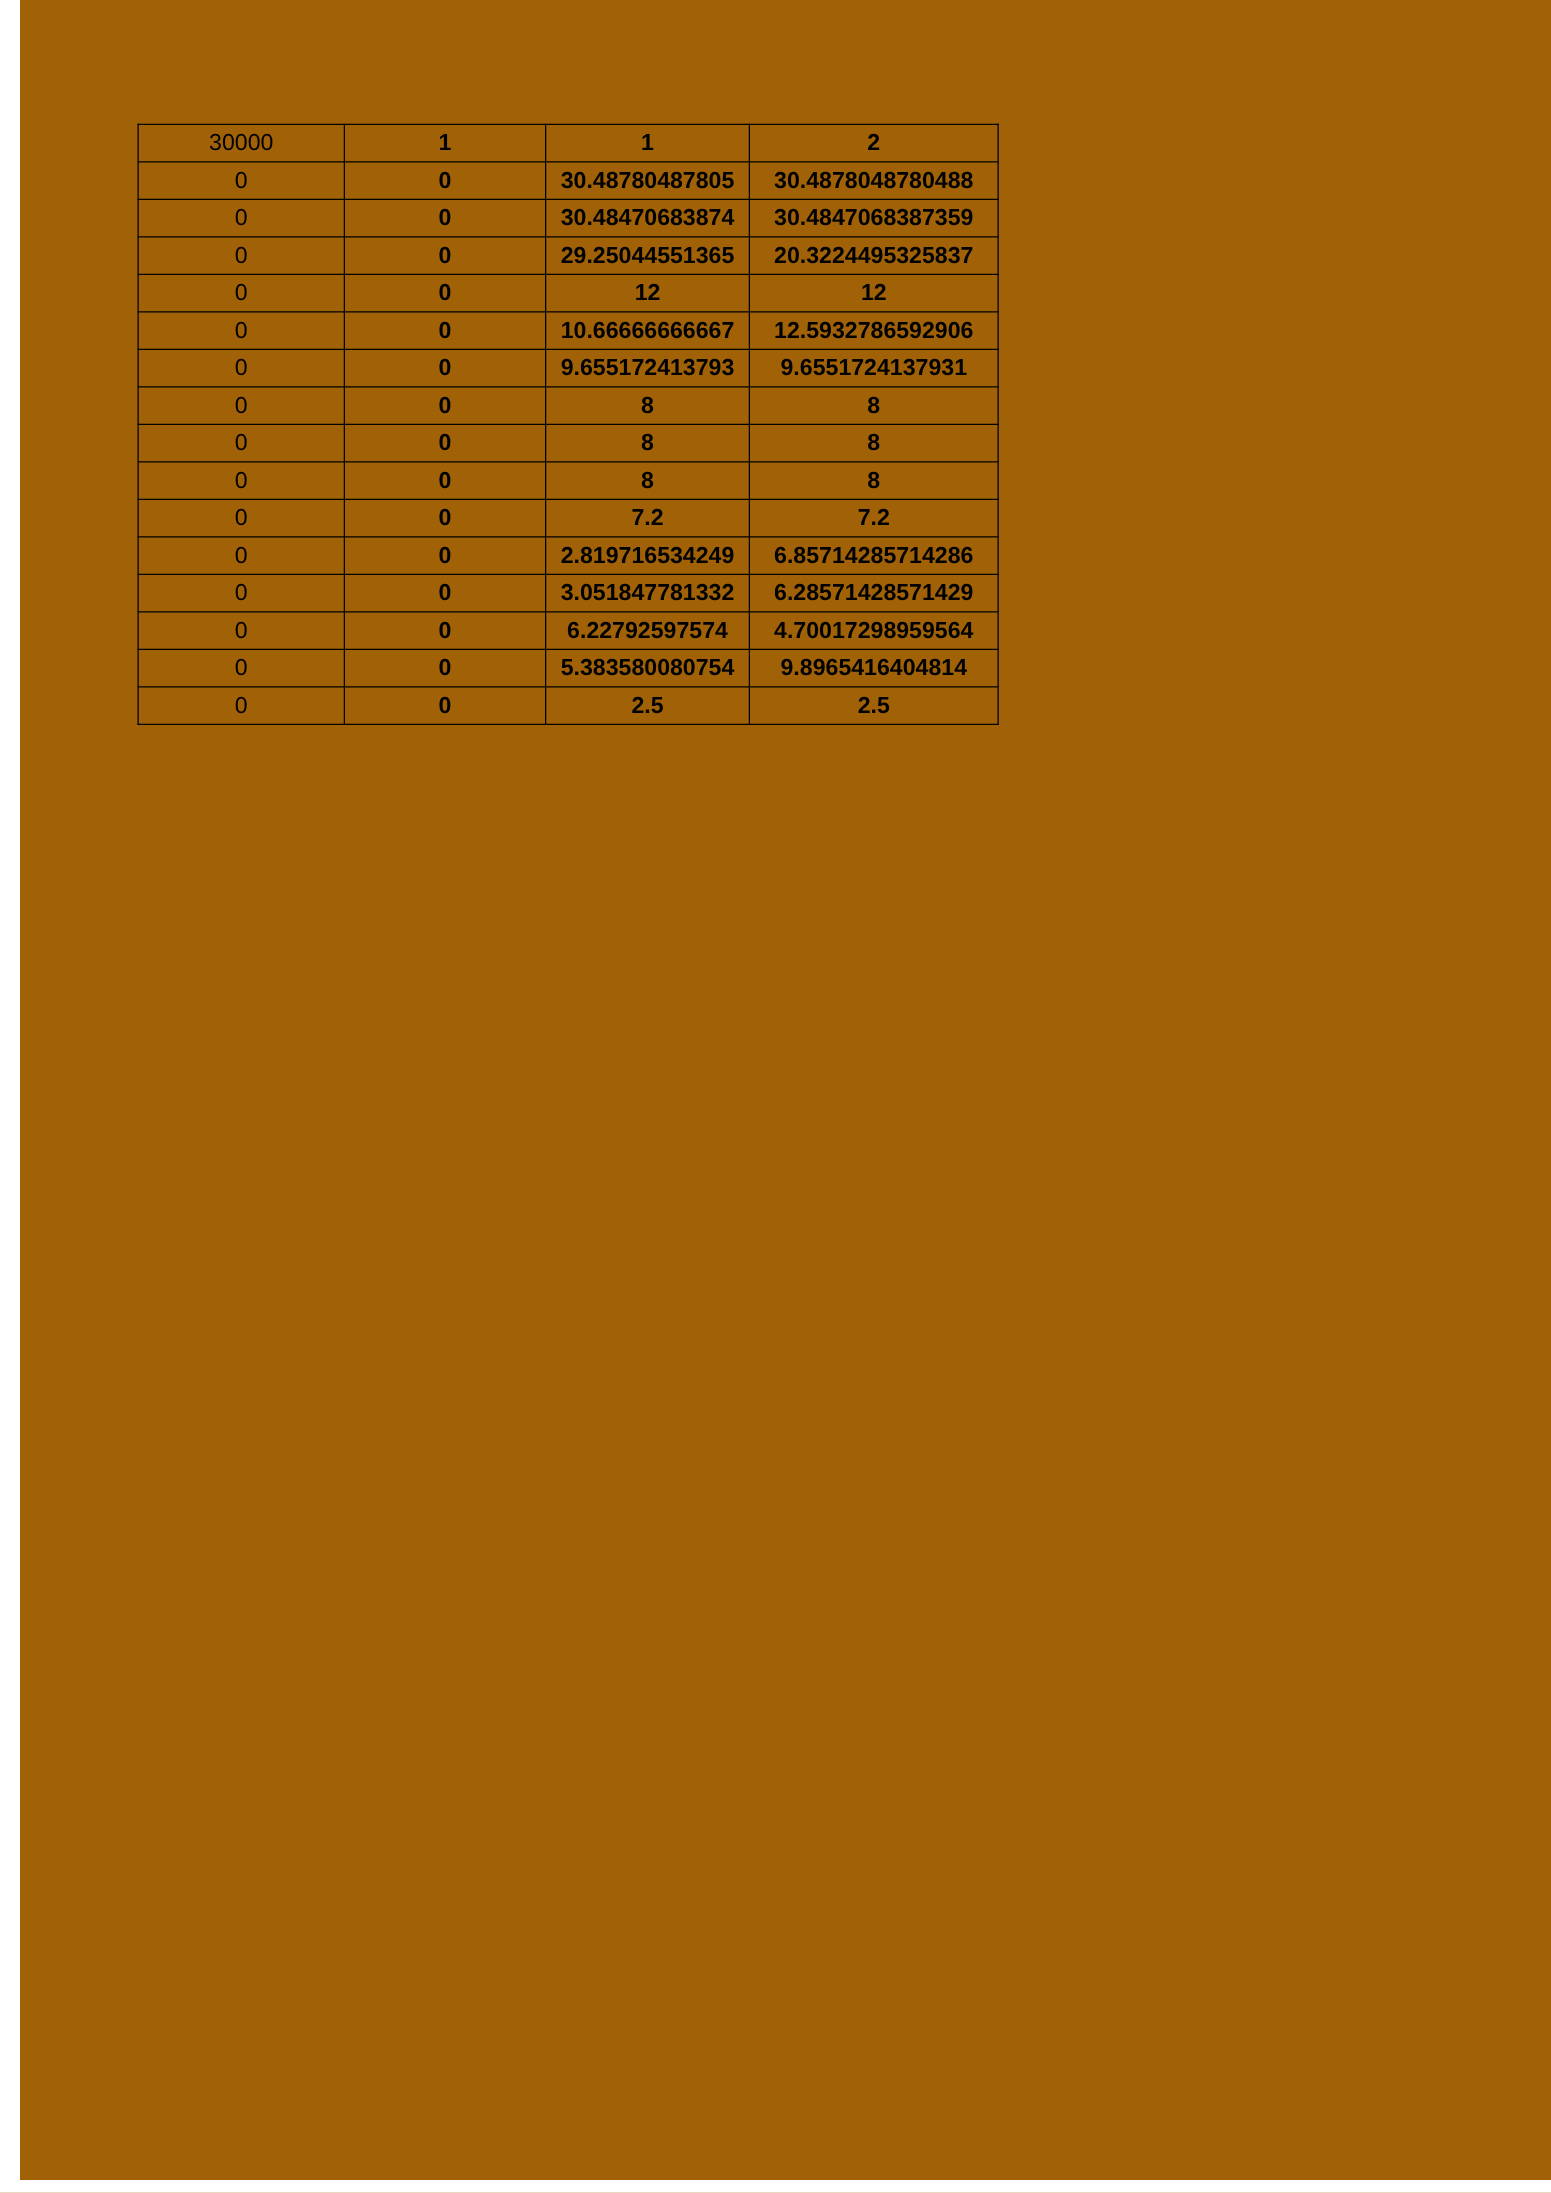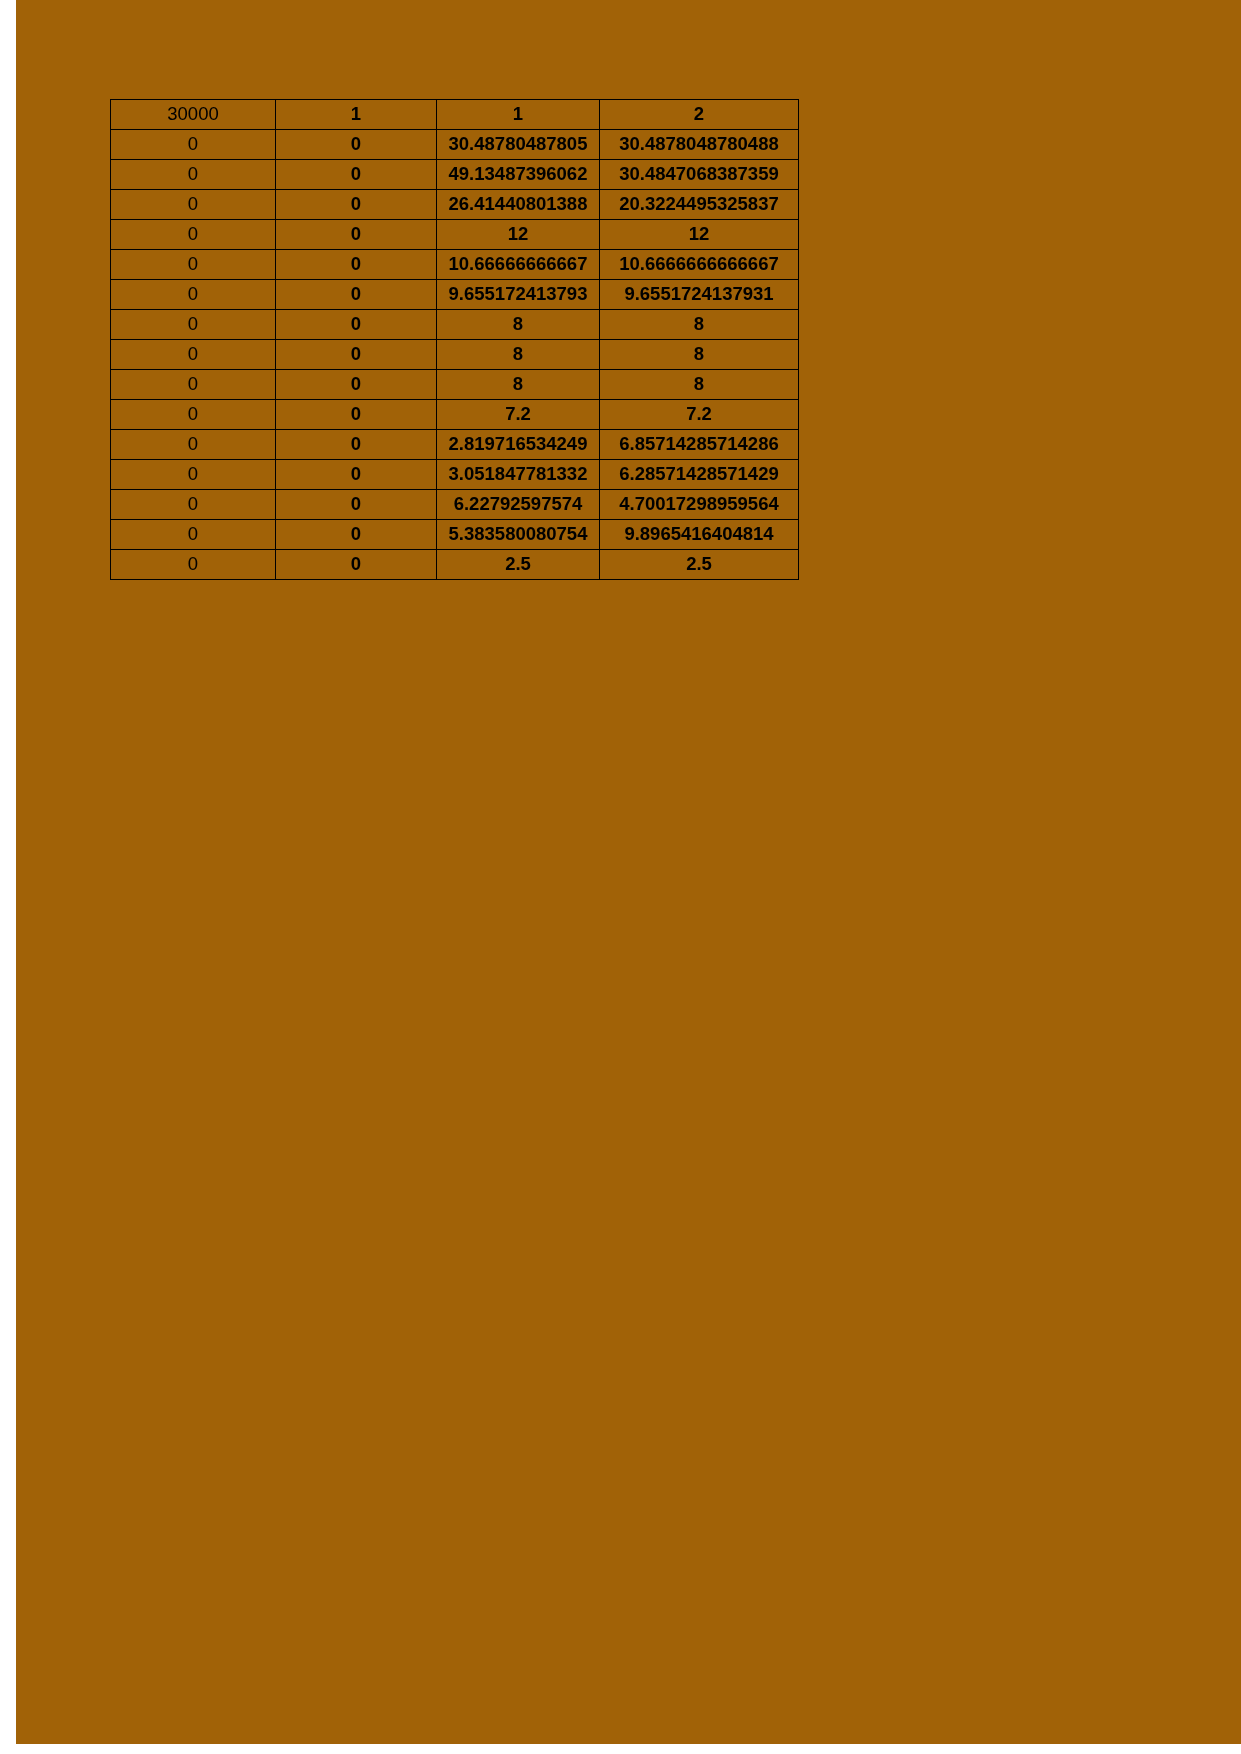--- a/index.html
+++ b/index.html
@@ -84,40 +84,40 @@
           </tr>
           <tr>
             <td class="col0">0</td>
             <td class="col1">0</td>
             <td class="col2">30.48780487805</td>
             <td class="col3">30.4878048780488</td>
           </tr>
           <tr>
             <td class="col0">0</td>
             <td class="col1">0</td>
-            <td class="col2">49.13487396062</td>
+            <td class="col2">30.48470683874</td>
             <td class="col3">30.4847068387359</td>
           </tr>
           <tr>
             <td class="col0">0</td>
             <td class="col1">0</td>
-            <td class="col2">26.41440801388</td>
+            <td class="col2">29.25044551365</td>
             <td class="col3">20.3224495325837</td>
           </tr>
           <tr>
             <td class="col0">0</td>
             <td class="col1">0</td>
             <td class="col2">12</td>
             <td class="col3">12</td>
           </tr>
           <tr>
             <td class="col0">0</td>
             <td class="col1">0</td>
             <td class="col2">10.66666666667</td>
-            <td class="col3">10.6666666666667</td>
+            <td class="col3">12.5932786592906</td>
           </tr>
           <tr>
             <td class="col0">0</td>
             <td class="col1">0</td>
             <td class="col2">9.655172413793</td>
             <td class="col3">9.6551724137931</td>
           </tr>
           <tr>
             <td class="col0">0</td>
             <td class="col1">0</td>

